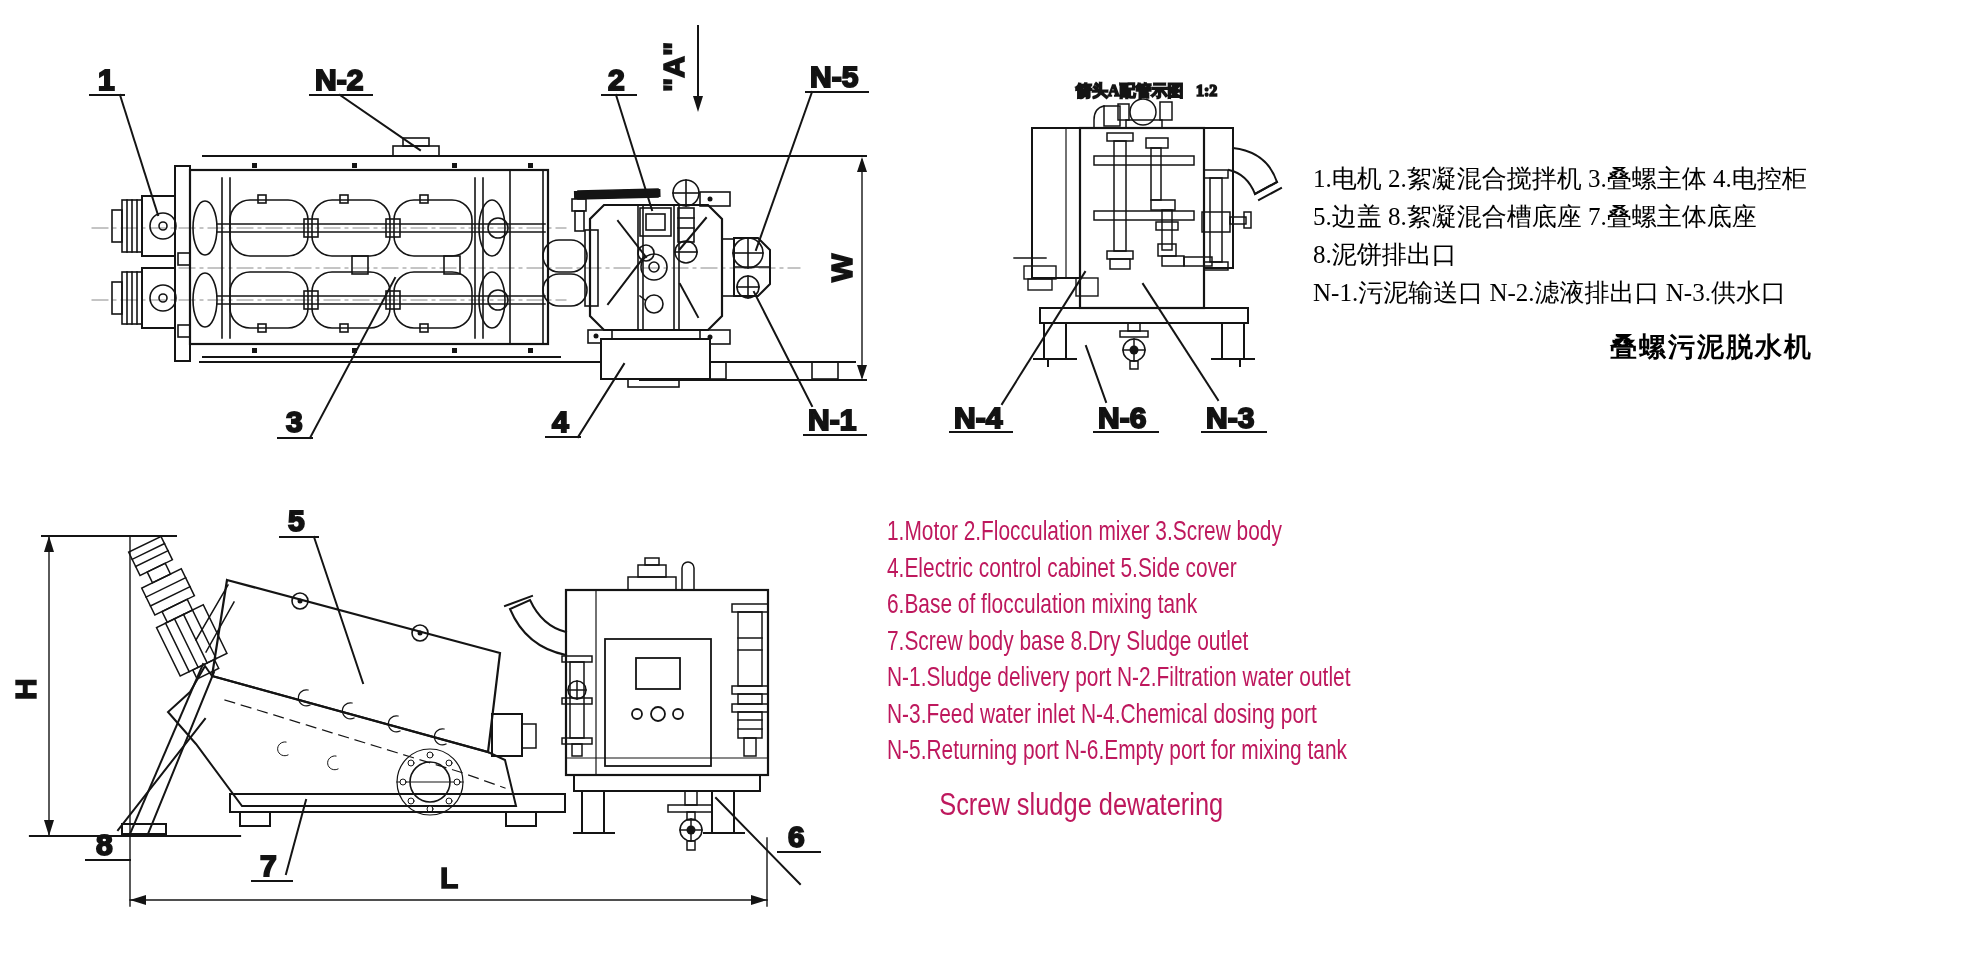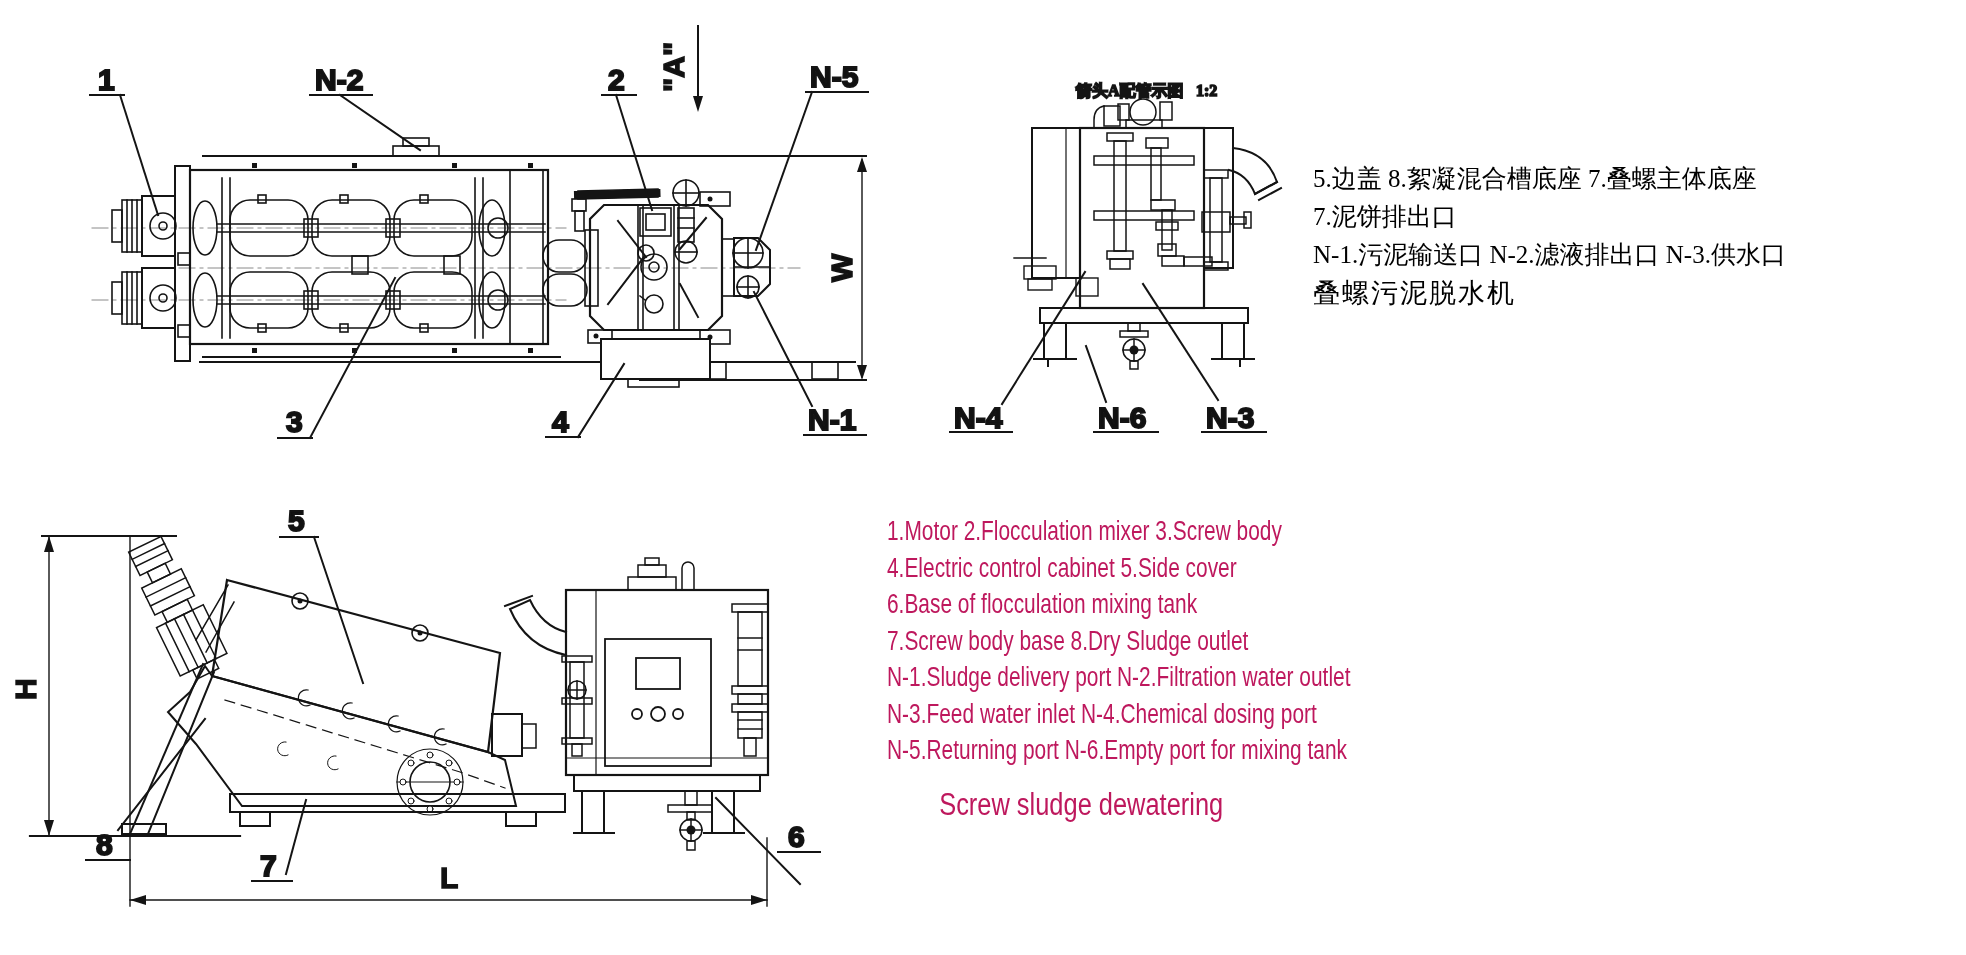--- a/index.html
+++ b/index.html
@@ -12,21 +12,21 @@
   .lbl{font-size:30px;font-weight:bold;}
   .dimlbl{font-size:30px;font-weight:bold;}
   .cap{font-family:"Liberation Serif",serif;font-size:16px;font-weight:bold;}
   
   .legend-cn{
     position:absolute;left:1313px;top:160px;width:520px;
     font-family:"Liberation Serif",serif;font-size:25px;color:#000;
     line-height:38px;white-space:nowrap;
   }
   .legend-cn .t{
-    text-align:left;width:500px;font-size:27px;letter-spacing:2px;
+    margin-top:16px;text-align:right;width:500px;font-size:27px;letter-spacing:2px;font-weight:bold;
   }
   .legend-en{
     position:absolute;left:887px;top:513px;width:500px;
     font-size:27.5px;color:#be185d;line-height:36.5px;white-space:nowrap;
   }
   .legend-en .line{transform:scaleX(0.76);transform-origin:left center;}
   .legend-en .t{
     margin-top:18px;width:420px;margin-left:22px;text-align:center;
     font-size:31px;transform:scaleX(0.82);transform-origin:left center;
   }
@@ -509,22 +509,23 @@
       <line x1="778" y1="852" x2="820" y2="852"></line>
       <text class="lbl" x="288" y="531">5</text>
       <text class="lbl" x="96" y="855">8</text>
       <text class="lbl" x="260" y="876">7</text>
       <text class="lbl" x="788" y="847">6</text>
     </g>
   </g>
 </svg>
 
 <div class="legend-cn">
+  <div>1.电机 2.絮凝混合搅拌机 3.叠螺主体 4.电控柜</div>
   <div>5.边盖 8.絮凝混合槽底座 7.叠螺主体底座</div>
-  <div>7.泥饼排出口</div>
+  <div>8.泥饼排出口</div>
   <div>N-1.污泥输送口  N-2.滤液排出口  N-3.供水口</div>
   <div class="t">叠螺污泥脱水机</div>
 </div>
 
 <div class="legend-en">
   <div class="line">1.Motor 2.Flocculation mixer 3.Screw body</div>
   <div class="line">4.Electric control cabinet 5.Side cover</div>
   <div class="line">6.Base of flocculation mixing tank</div>
   <div class="line">7.Screw body base 8.Dry Sludge outlet</div>
   <div class="line">N-1.Sludge delivery port N-2.Filtration water outlet</div>

